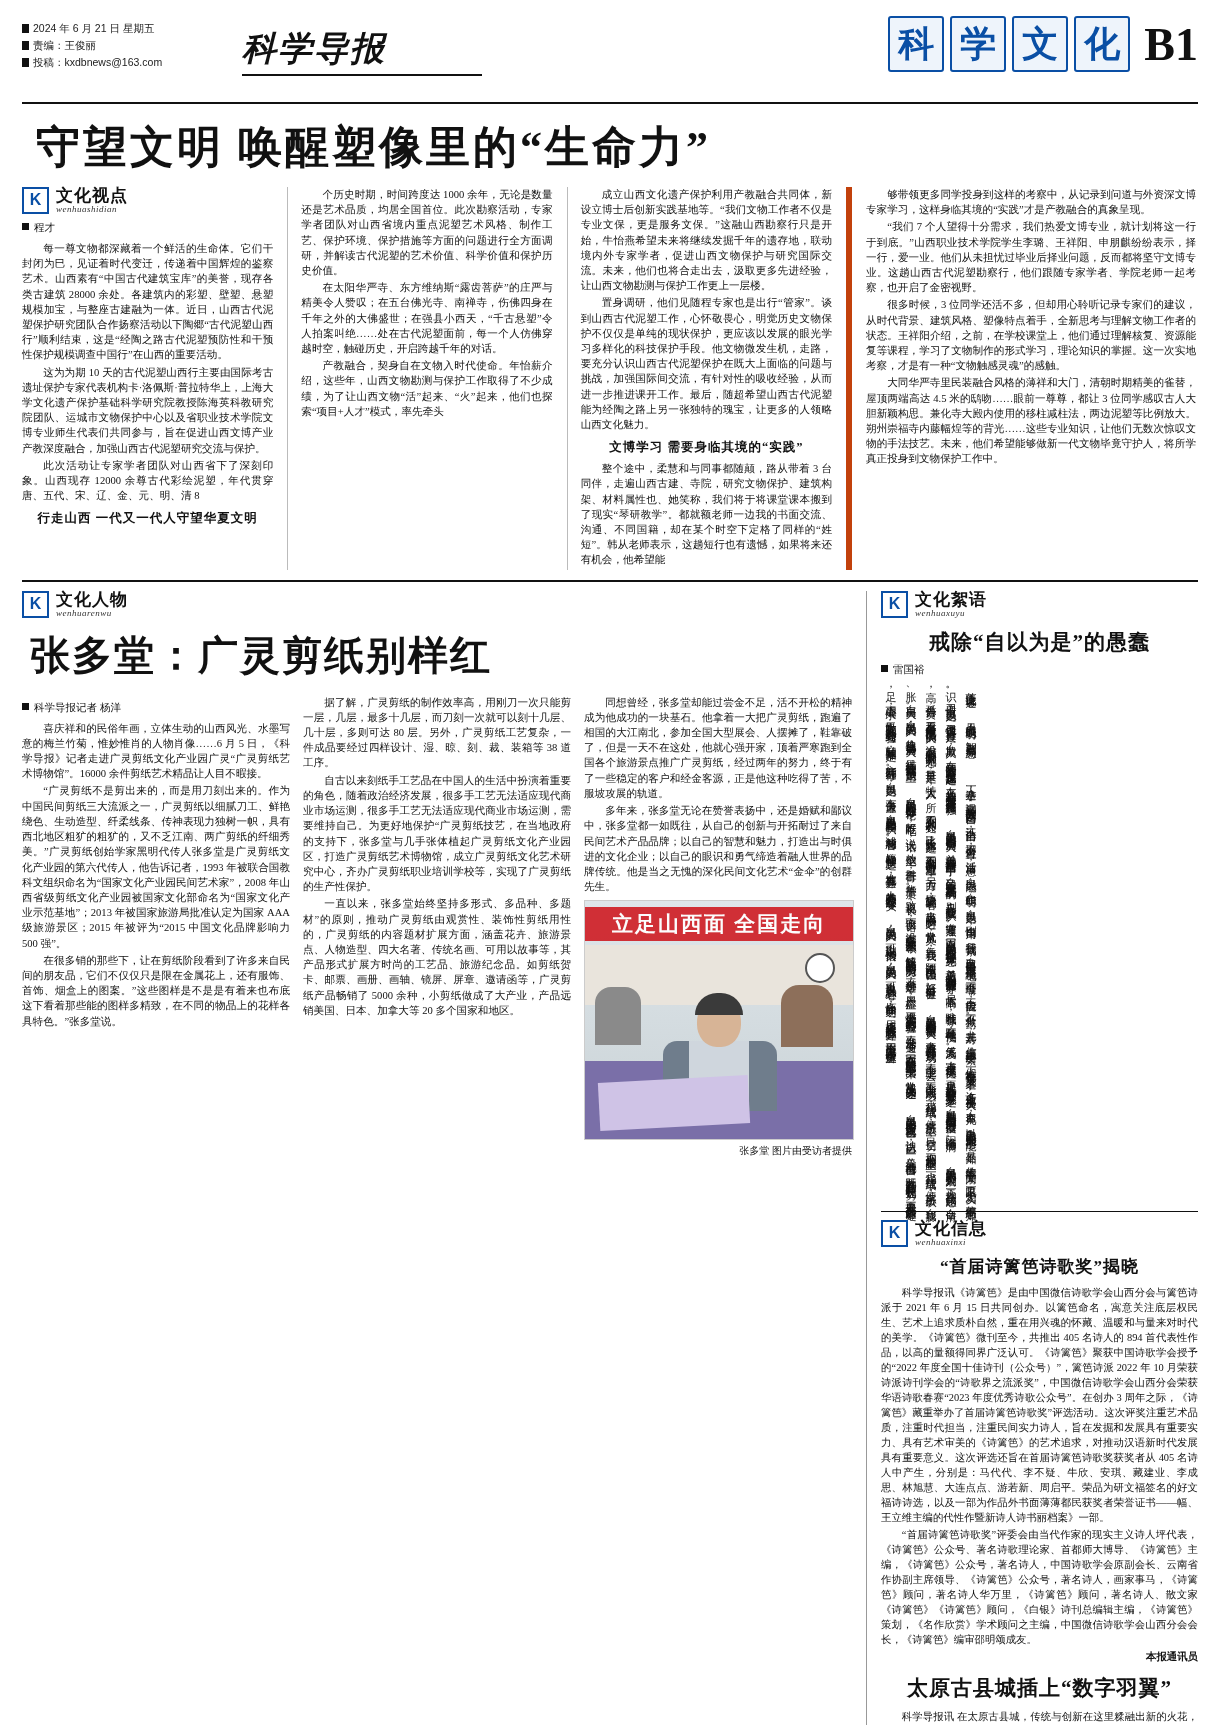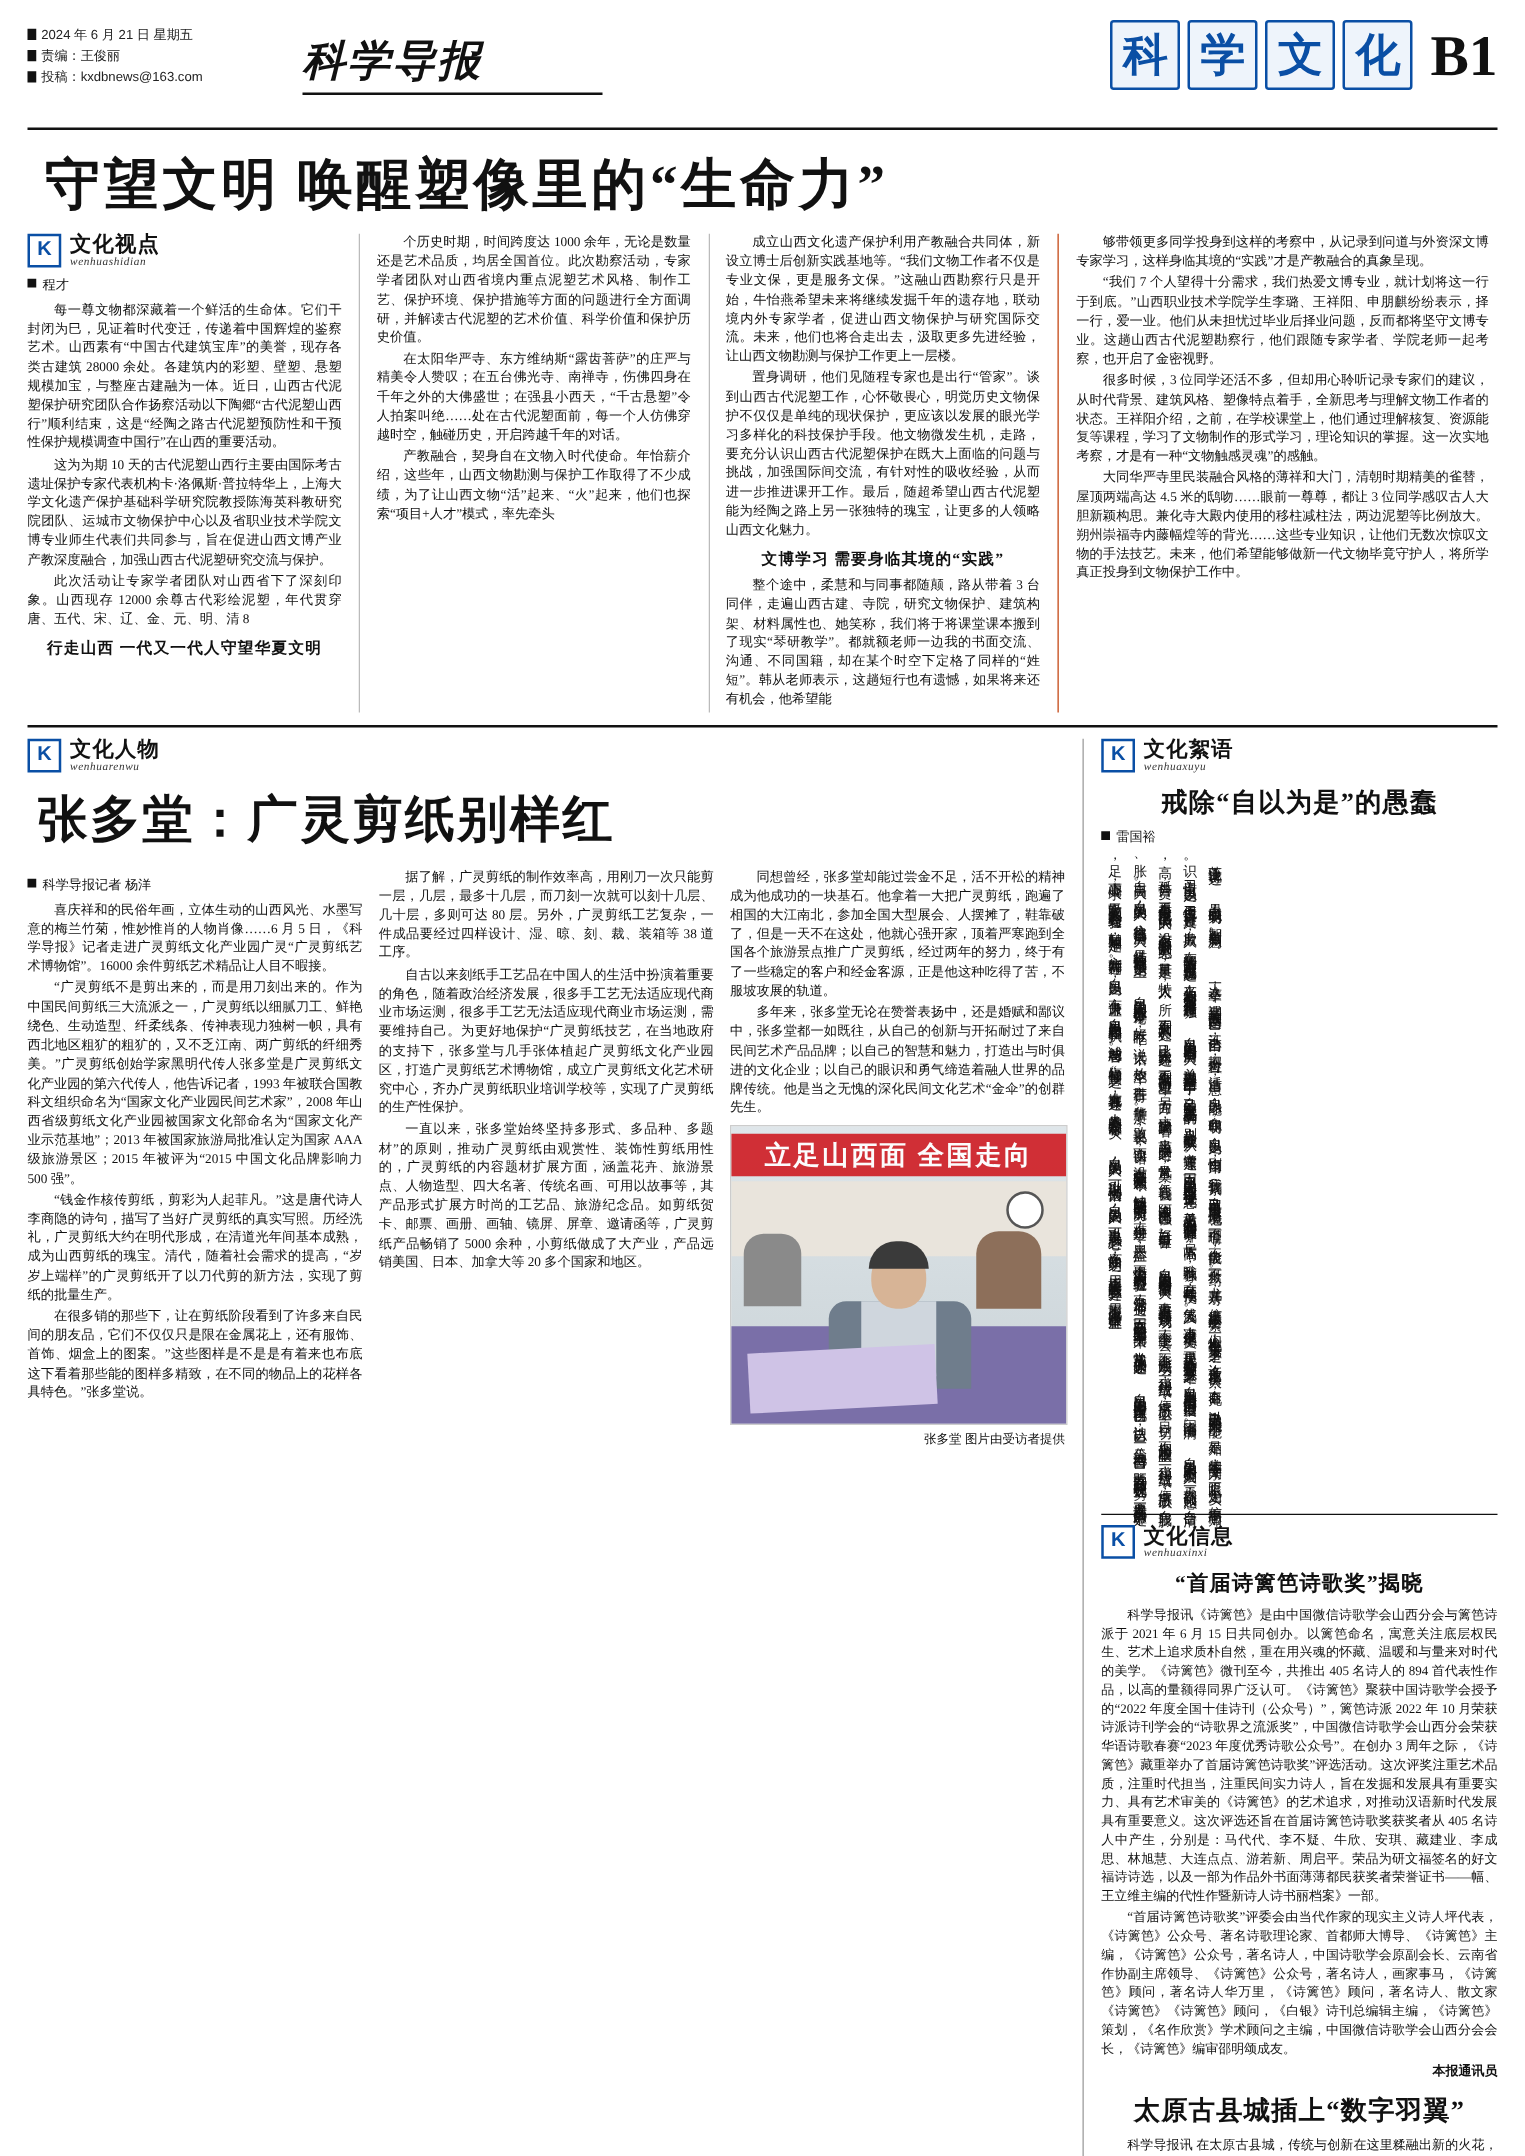--- a/index.html
+++ b/index.html
@@ -50,21 +50,21 @@
   .byline i{display:inline-block;width:7px;height:7px;background:#111;margin-right:5px;vertical-align:1px;}
 
   .col p{margin:0 0 2px 0;text-align:justify;text-justify:inter-ideograph;font-size:10.6px;line-height:15.2px;text-indent:2em;}
   .sub{font-size:12.5px;font-weight:bold;text-align:center;margin:7px 0 5px;letter-spacing:1px;}
 
   
   .top{display:flex;gap:14px;margin-top:10px;}
   .top-left{width:810px;display:flex;gap:14px;}
   .tl-col{width:256px;}
   .divider-v{border-left:1px solid #bbb;}
-  .top-right{width:330px;padding-left:14px;border-left:1px solid #c2410c;}
+  .top-right{width:330px;padding-left:14px;border-left:6px solid #c2410c;}
 
   .rule-h{border-top:1px solid #111;margin:8px 0;}
 
   
   .vert{
     writing-mode:vertical-rl;
     text-orientation:upright;
     height:520px;
     font-size:11px;line-height:20px;
     letter-spacing:1px;
@@ -186,21 +186,20 @@
           <div class="py">wenhuarenwu</div>
         </div>
       </div>
       <div class="big-title">张多堂：广灵剪纸别样红</div>
 
       <div class="mid-cols">
         <div class="mc col">
           <div class="byline"><i></i><span>科学导报记者 杨洋</span></div>
           <p>喜庆祥和的民俗年画，立体生动的山西风光、水墨写意的梅兰竹菊，惟妙惟肖的人物肖像……6 月 5 日，《科学导报》记者走进广灵剪纸文化产业园广灵“广灵剪纸艺术博物馆”。16000 余件剪纸艺术精品让人目不暇接。</p>
           <p>“广灵剪纸不是剪出来的，而是用刀刻出来的。作为中国民间剪纸三大流派之一，广灵剪纸以细腻刀工、鲜艳绕色、生动造型、纤柔线条、传神表现力独树一帜，具有西北地区粗犷的粗犷的，又不乏江南、两广剪纸的纤细秀美。”广灵剪纸创始学家黑明代传人张多堂是广灵剪纸文化产业园的第六代传人，他告诉记者，1993 年被联合国教科文组织命名为“国家文化产业园民间艺术家”，2008 年山西省级剪纸文化产业园被国家文化部命名为“国家文化产业示范基地”；2013 年被国家旅游局批准认定为国家 AAA 级旅游景区；2015 年被评为“2015 中国文化品牌影响力 500 强”。</p>
-          <p>“钱金作核传剪纸，剪彩为人起菲凡。”这是唐代诗人李商隐的诗句，描写了当好广灵剪纸的真实写照。历经洗礼，广灵剪纸大约在明代形成，在清道光年间基本成熟，成为山西剪纸的瑰宝。清代，随着社会需求的提高，“岁岁上端样”的广灵剪纸开了以刀代剪的新方法，实现了剪纸的批量生产。</p>
           <p>在很多销的那些下，让在剪纸阶段看到了许多来自民间的朋友品，它们不仅仅只是限在金属花上，还有服饰、首饰、烟盒上的图案。”这些图样是不是是有着来也布底这下看着那些能的图样多精致，在不同的物品上的花样各具特色。”张多堂说。</p>
           <p></p>
         </div>
         <div class="mc col">
           <p>据了解，广灵剪纸的制作效率高，用刚刀一次只能剪一层，几层，最多十几层，而刀刻一次就可以刻十几层、几十层，多则可达 80 层。另外，广灵剪纸工艺复杂，一件成品要经过四样设计、湿、晾、刻、裁、装箱等 38 道工序。</p>
           <p>自古以来刻纸手工艺品在中国人的生活中扮演着重要的角色，随着政治经济发展，很多手工艺无法适应现代商业市场运测，很多手工艺无法适应现代商业市场运测，需要维持自己。为更好地保护“广灵剪纸技艺，在当地政府的支持下，张多堂与几手张体植起广灵剪纸文化产业园区，打造广灵剪纸艺术博物馆，成立广灵剪纸文化艺术研究中心，齐办广灵剪纸职业培训学校等，实现了广灵剪纸的生产性保护。</p>
           <p>一直以来，张多堂始终坚持多形式、多品种、多题材”的原则，推动广灵剪纸由观赏性、装饰性剪纸用性的，广灵剪纸的内容题材扩展方面，涵盖花卉、旅游景点、人物造型、四大名著、传统名画、可用以故事等，其产品形式扩展方时尚的工艺品、旅游纪念品。如剪纸贺卡、邮票、画册、画轴、镜屏、屏章、邀请函等，广灵剪纸产品畅销了 5000 余种，小剪纸做成了大产业，产品远销美国、日本、加拿大等 20 多个国家和地区。</p>
         </div>
         <div class="mc col">
           <p>同想曾经，张多堂却能过尝金不足，活不开松的精神成为他成功的一块基石。他拿着一大把广灵剪纸，跑遍了相国的大江南北，参加全国大型展会、人摆摊了，鞋靠破了，但是一天不在这处，他就心强开家，顶着严寒跑到全国各个旅游景点推广广灵剪纸，经过两年的努力，终于有了一些稳定的客户和经金客源，正是他这种吃得了苦，不服坡攻展的轨道。</p>

